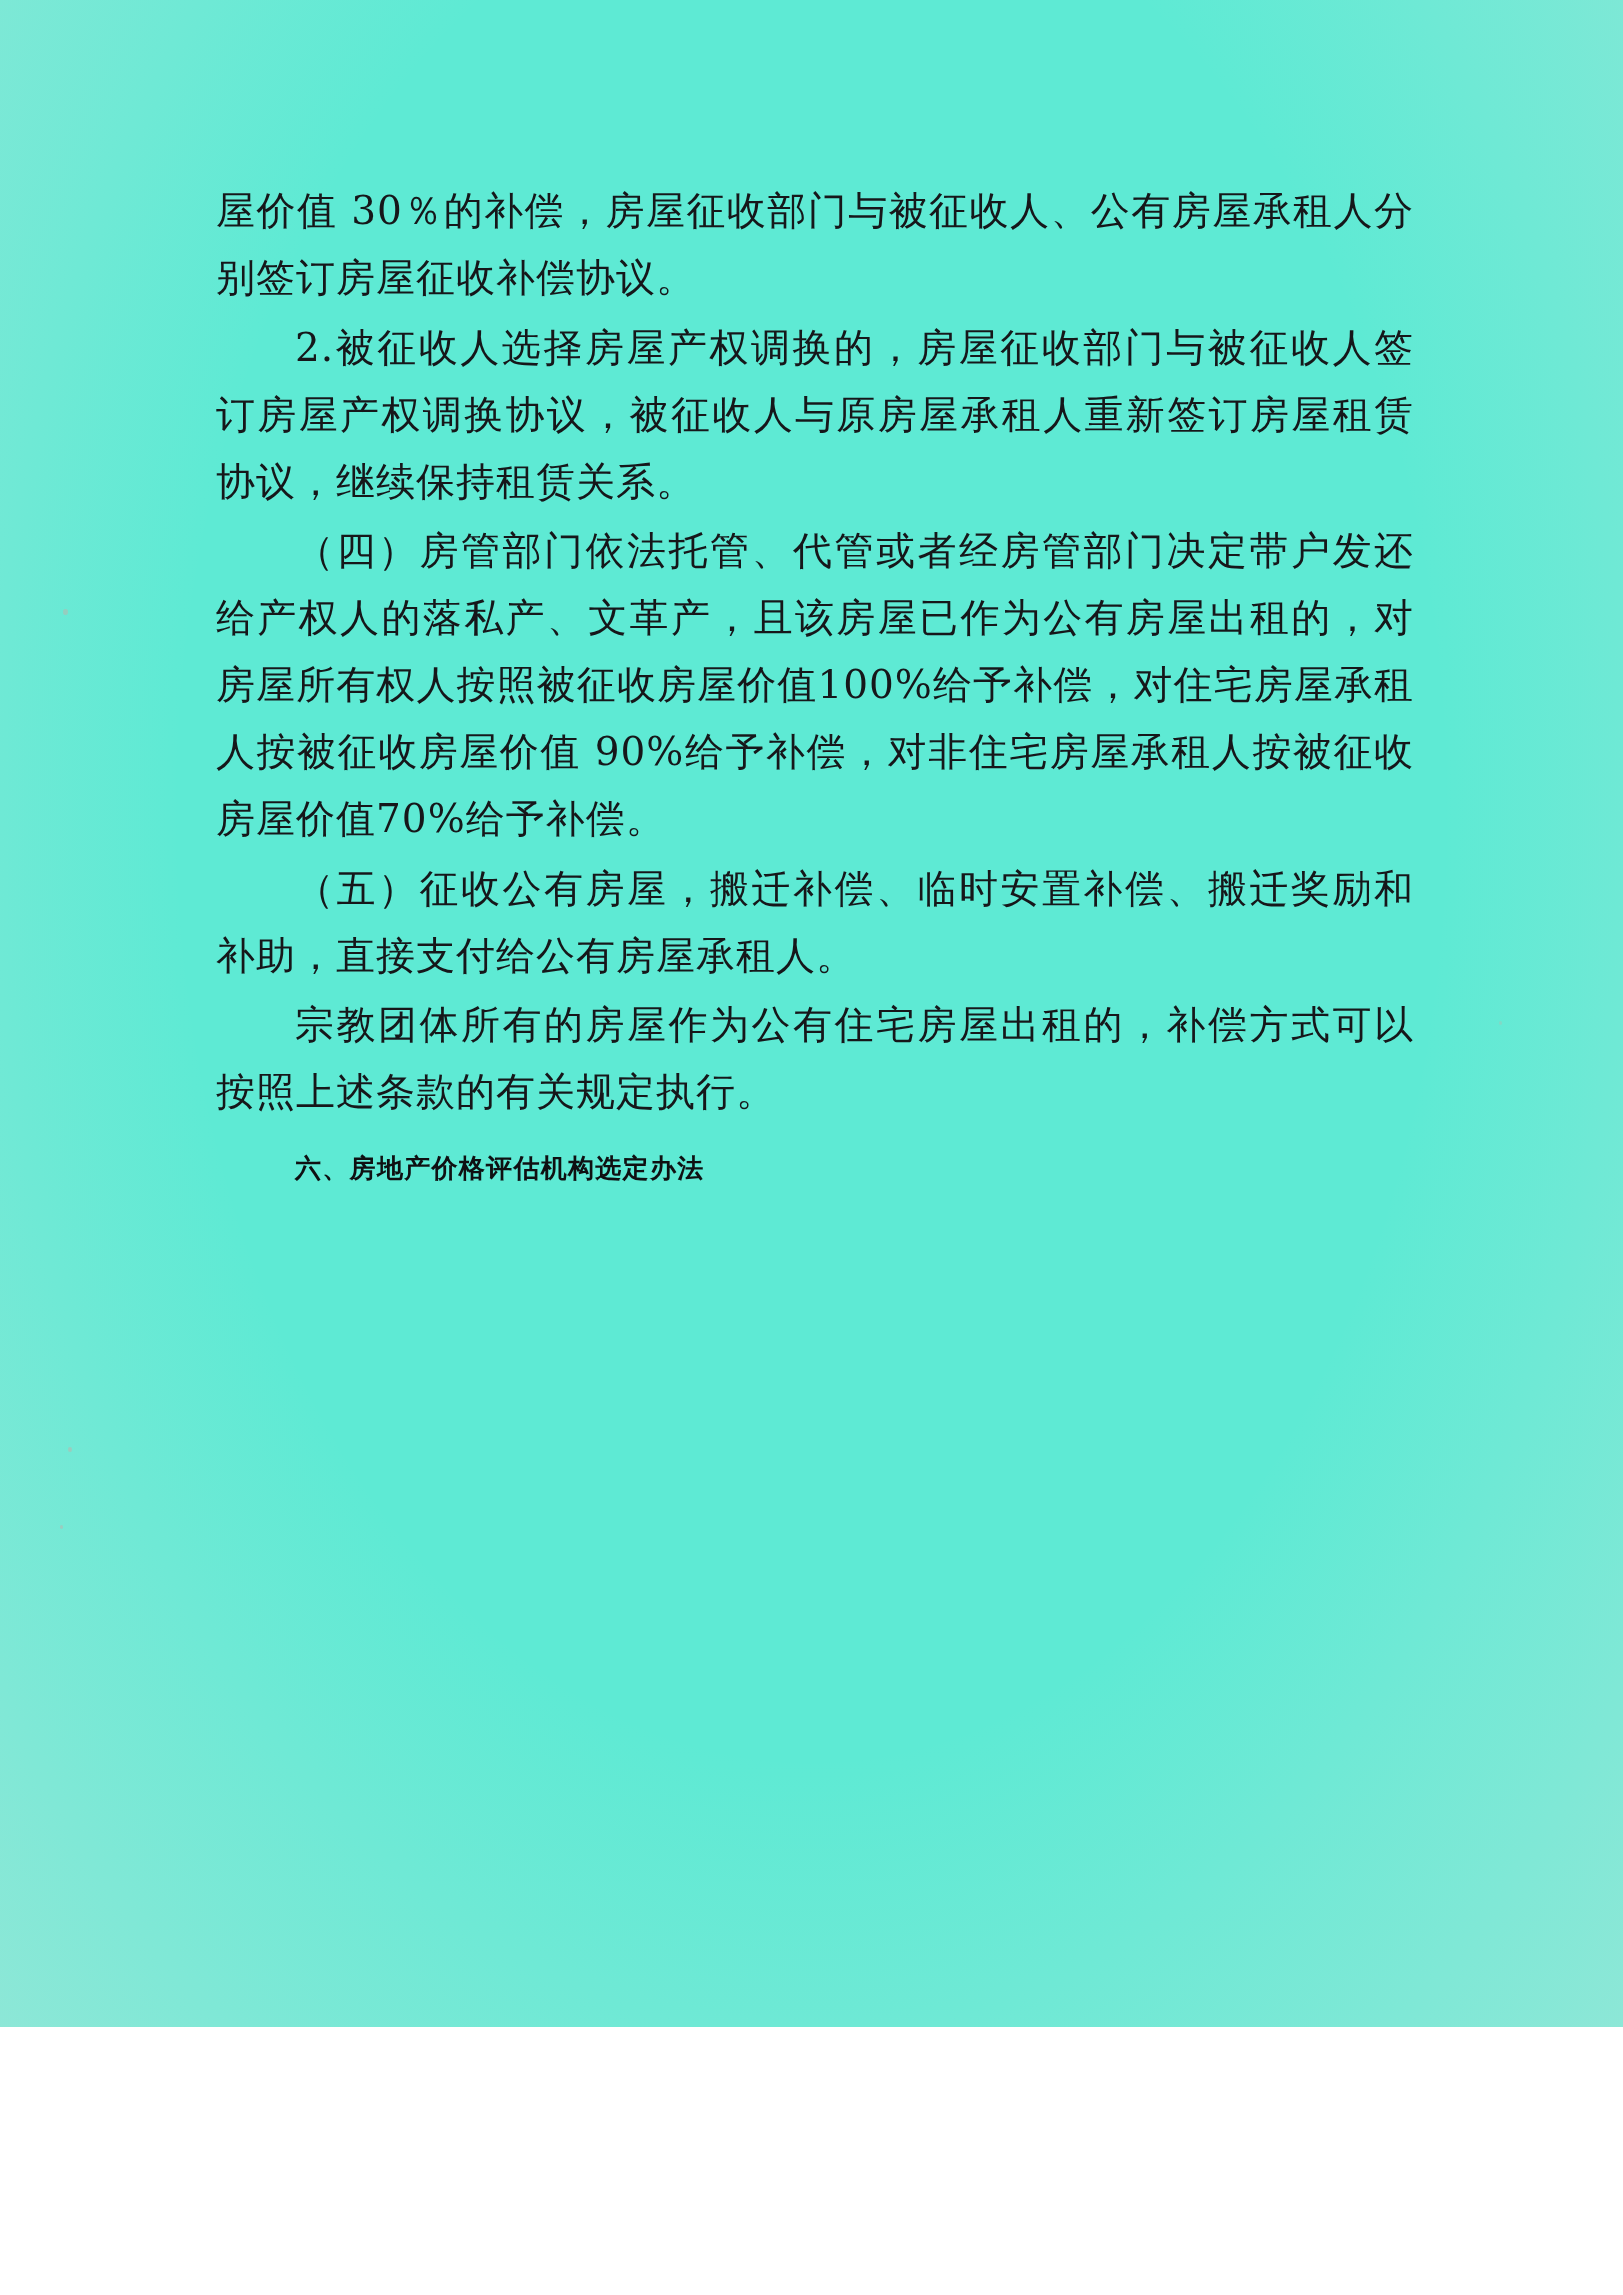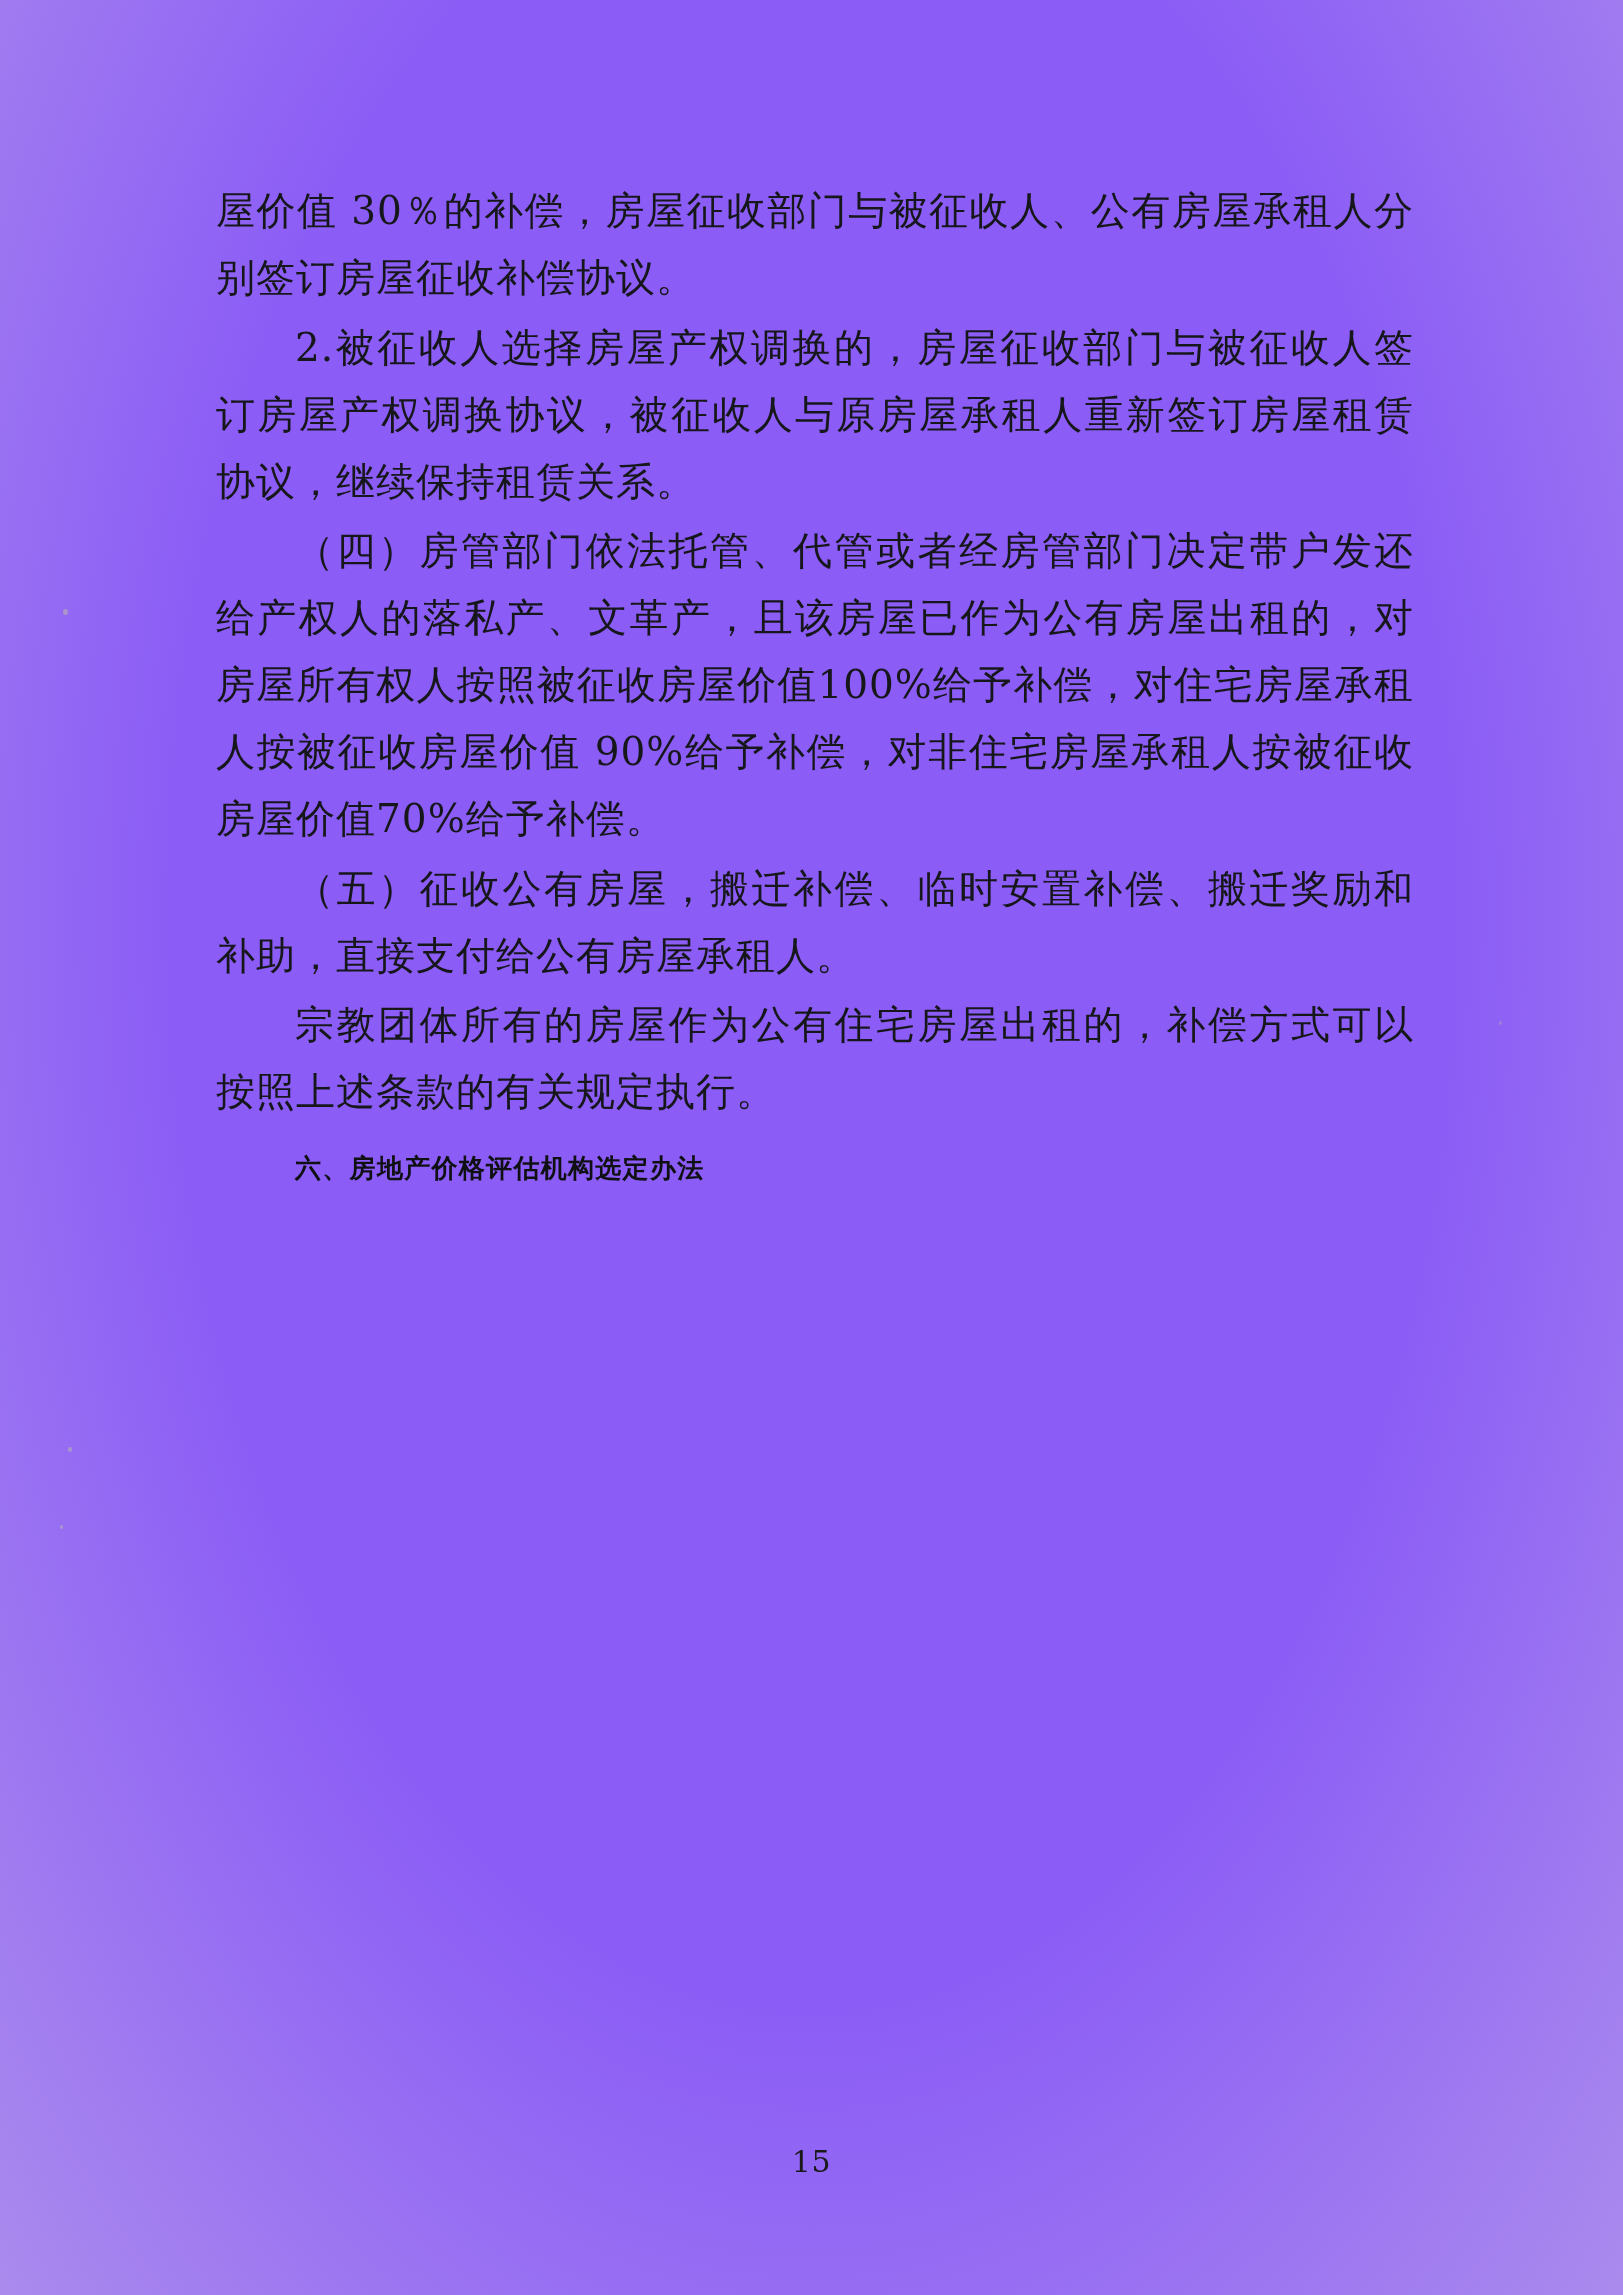--- a/index.html
+++ b/index.html
@@ -3,22 +3,22 @@
 <meta charset="utf-8">
 <style>
   html, body {
     margin: 0;
     padding: 0;
     background: #ffffff;
   }
   .page {
     position: relative;
     width: 1623px;
-    height: 2295px;
-    background: #8b5cf6;
+    height: 2027px;
+    background: #5eead4;
     overflow: hidden;
     font-family: "DejaVu Serif", "Liberation Serif", serif;
     color: #171717;
   }
   
   .paper-tint {
     position: absolute;
     inset: 0;
     background:
       radial-gradient(ellipse at 50% 40%, rgba(255,255,255,0) 55%, rgba(228,226,220,0.35) 100%);

